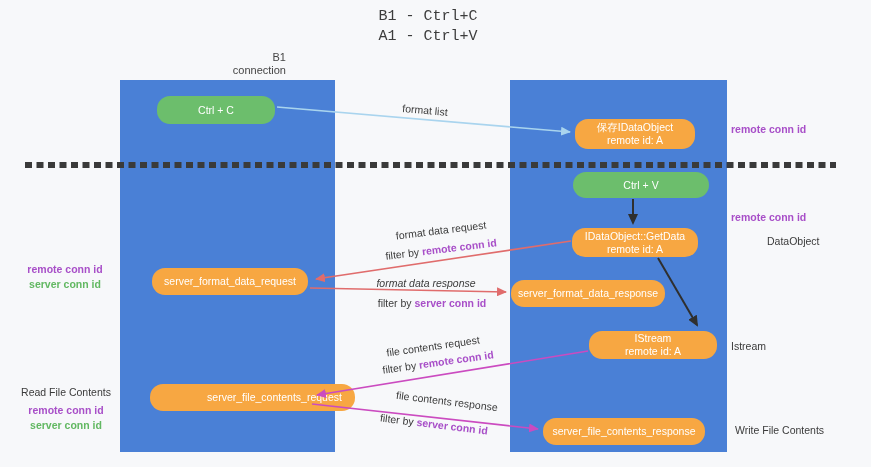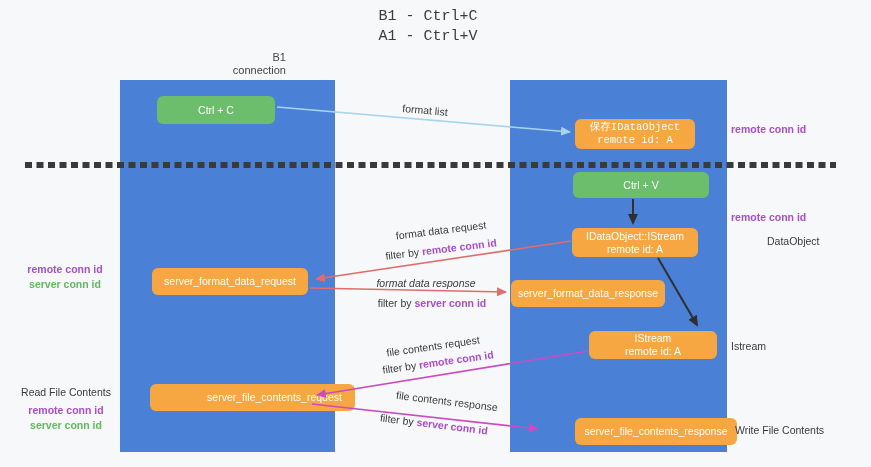--- a/index.html
+++ b/index.html
@@ -22,21 +22,21 @@
     font-size:11px;line-height:13px;color:#454545;
   }
   .column{
     position:absolute;top:80px;height:372px;
     background:#4a80d6;
   }
   .node{
     position:absolute;display:flex;flex-direction:column;
     align-items:center;justify-content:center;
     color:#ffffff;font-size:10.5px;line-height:13px;
-    text-align:center;border-radius:6px;white-space:nowrap;
+    text-align:center;border-radius:13px;white-space:nowrap;
   }
   .node.green{background:#6cbe6c;}
   .node.orange{background:#f7a742;}
   .lbl{
     position:absolute;font-size:10.5px;color:#3b3b3b;white-space:nowrap;
   }
   .lbl.centered{transform:translate(-50%,-50%);}
   .purple{color:#a84fc8;font-weight:bold;}
   .greentx{color:#62b862;font-weight:bold;}
   .flowlbl{
@@ -66,52 +66,52 @@
     <div>remote</div>
   </div>
 
   <div class="column" style="left:120px;width:215px;"></div>
   <div class="column" style="left:510px;width:217px;"></div>
 
   <div class="node green" style="left:157px;top:96px;width:118px;height:28px;">
     <div>Ctrl + C</div>
   </div>
 
-  <div class="node orange" style="left:575px;top:119px;width:120px;height:30px;font-family:Liberation Mono, monospace;">
+  <div class="node orange" style="left:575px;top:119px;width:120px;height:30px;">
     <div>保存IDataObject</div>
     <div>remote id: A</div>
   </div>
 
   <div class="node green" style="left:573px;top:172px;width:136px;height:26px;">
     <div>Ctrl + V</div>
   </div>
 
   <div class="node orange" style="left:572px;top:228px;width:126px;height:29px;">
-    <div>IDataObject::IStream</div>
+    <div>IDataObject::GetData</div>
     <div>remote id: A</div>
   </div>
 
   <div class="node orange" style="left:152px;top:268px;width:156px;height:27px;">
     <div>server_format_data_request</div>
   </div>
 
   <div class="node orange" style="left:511px;top:280px;width:154px;height:27px;">
     <div>server_format_data_response</div>
   </div>
 
   <div class="node orange" style="left:589px;top:331px;width:128px;height:28px;">
     <div>IStream</div>
     <div>remote id: A</div>
   </div>
 
   <div class="node orange" style="left:150px;top:384px;width:161px;height:27px;padding-left:44px;">
     <div>server_file_contents_request</div>
   </div>
 
-  <div class="node orange" style="left:543px;top:418px;width:162px;height:27px;margin-left:32px;">
+  <div class="node orange" style="left:543px;top:418px;width:162px;height:27px;">
     <div>server_file_contents_response</div>
   </div>
 
   <div class="lbl purple" style="left:731px;top:123px;">remote conn id</div>
   <div class="lbl purple" style="left:731px;top:211px;">remote conn id</div>
   <div class="lbl" style="left:731px;top:235px;padding-left:36px;">DataObject</div>
   <div class="lbl" style="left:731px;top:340px;">Istream</div>
   <div class="lbl" style="left:735px;top:424px;">Write File Contents</div>
 
   <div class="lbl purple centered" style="left:65px;top:269px;">remote conn id</div>

